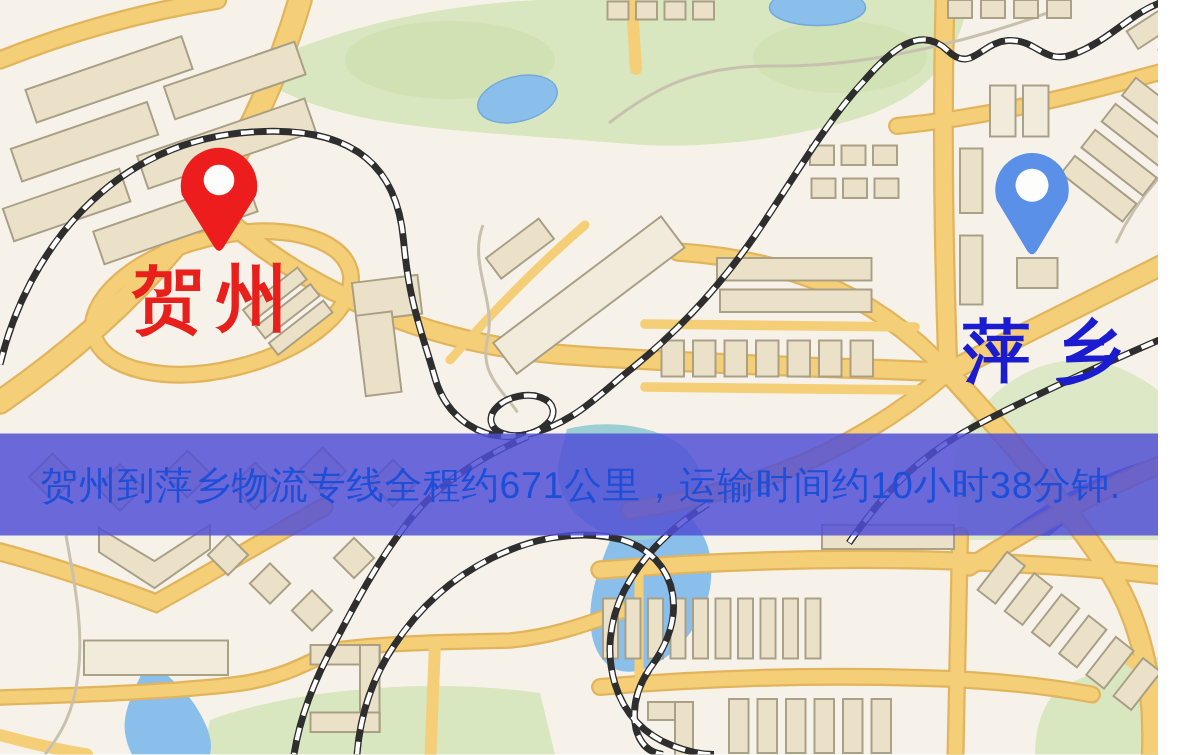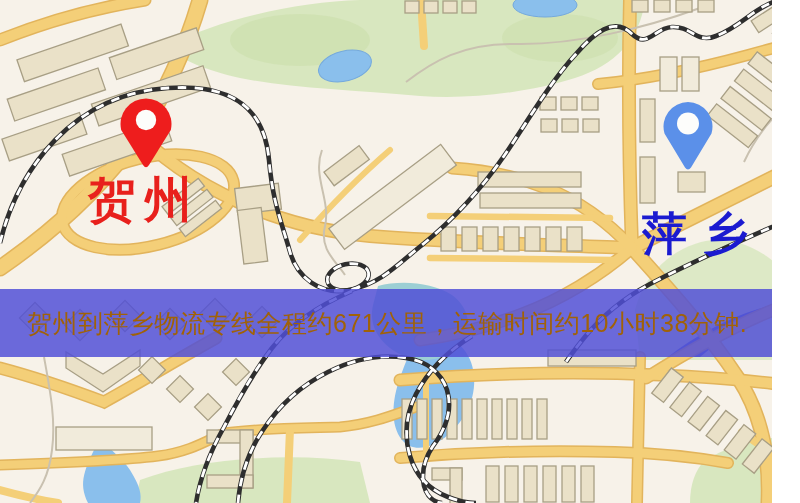--- a/index.html
+++ b/index.html
@@ -16,21 +16,21 @@
     font-family:"Liberation Serif","DejaVu Serif",serif;
     font-weight:bold;line-height:1;white-space:nowrap;
   }
   .origin-label{left:88px;top:176px;font-size:48px;letter-spacing:8px;color:#e8201c;}
   .dest-label{left:642px;top:181px;font-size:45px;letter-spacing:16px;color:#1b1bd0;margin-top:31px;}
   .banner{
     position:absolute;left:0;right:0;top:289px;height:68px;
     background:rgba(80,79,215,0.84);
     display:flex;align-items:center;
     padding-left:27px;box-sizing:border-box;
-    color:#a16207;font-size:25px;letter-spacing:0.5px;
+    color:#1d4ed8;font-size:25px;letter-spacing:0.5px;
   }
 </style>
 </head>
 <body>
 
 <div class="stage">
 
   <svg class="map-art" viewBox="0 0 800 503" xmlns="http://www.w3.org/2000/svg">
 
     <rect x="0" y="0" width="800" height="503" fill="#f7f2e9"></rect>

